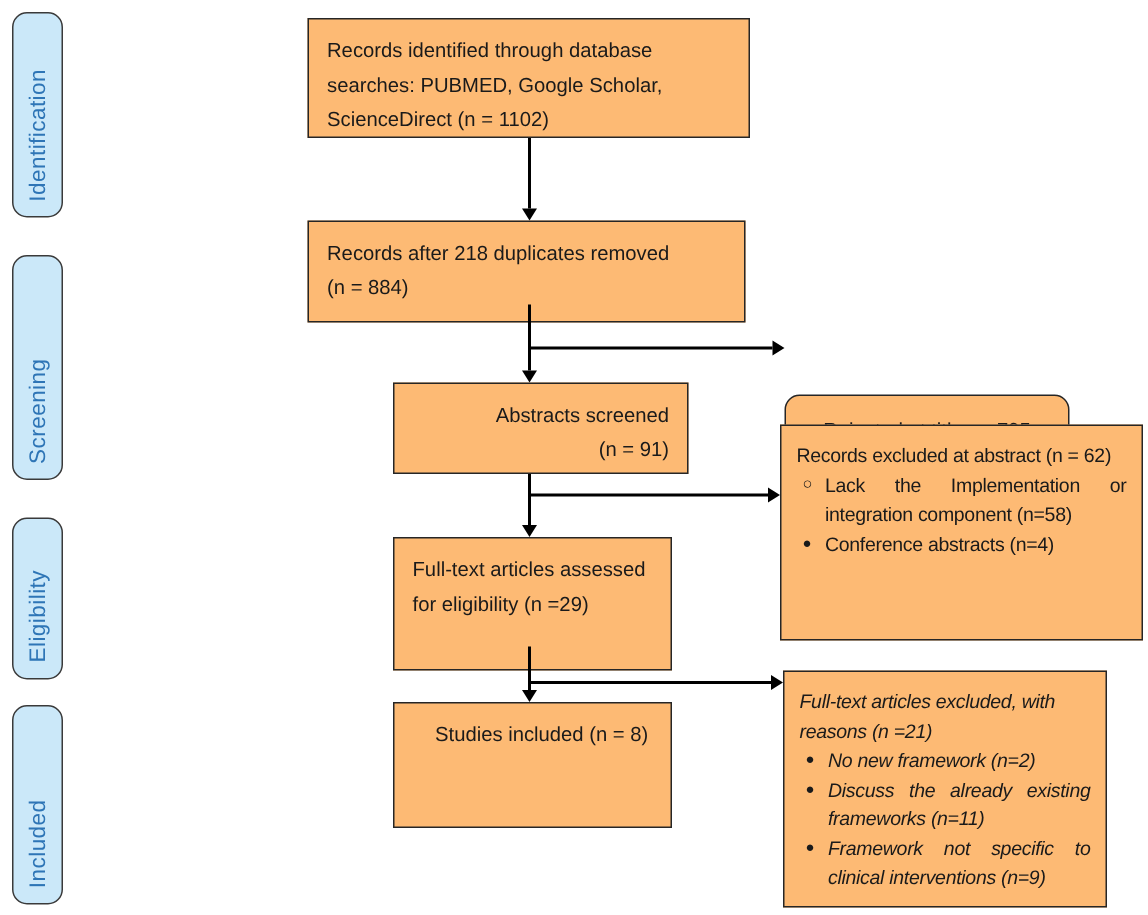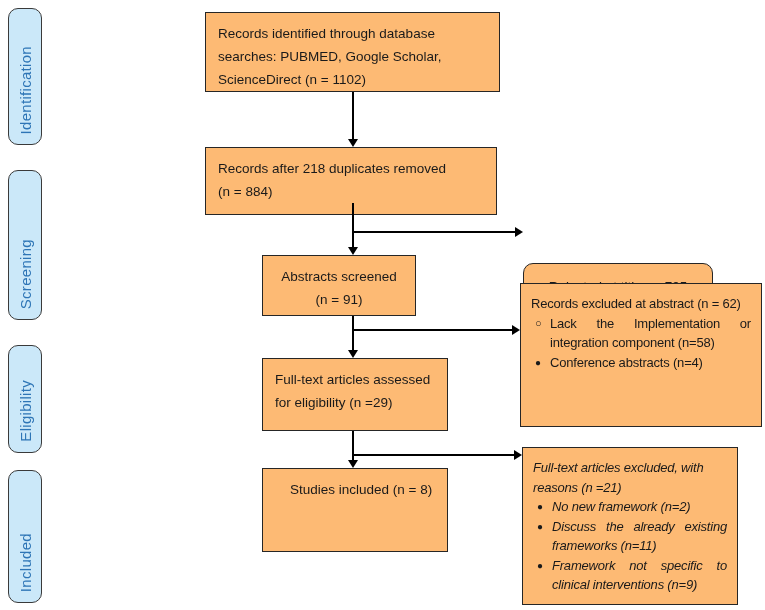--- a/index.html
+++ b/index.html
@@ -79,26 +79,26 @@
     <div>Records identified through database</div>
     <div>searches: PUBMED, Google Scholar,</div>
     <div>ScienceDirect (n = 1102)</div>
   </div>
 
   <div class="fbox" style="left:205px;top:147px;width:292px;height:68px;">
     <div>Records after 218 duplicates removed</div>
     <div>(n = 884)</div>
   </div>
 
-  <div class="fbox center" style="left:262px;top:255px;width:154px;height:61px;">
+  <div class="fbox center" style="left:262px;top:255px;width:197px;height:61px;text-align:right;">
     <div>Abstracts screened</div>
     <div>(n = 91)</div>
   </div>
 
-  <div class="fbox" style="left:262px;top:358px;width:186px;height:73px;">
+  <div class="fbox" style="left:262px;top:358px;width:186px;height:89px;">
     <div>Full-text articles assessed</div>
     <div>for eligibility (n =29)</div>
   </div>
 
   <div class="fbox" style="left:262px;top:468px;width:186px;height:84px;padding-left:27px;">
     <div>Studies included (n = 8)</div>
   </div>
 
   <div class="fbox rounded" style="left:523px;top:215px;width:190px;height:47px;margin-top:48px;">
     <div>Rejected at title n= 795</div>

